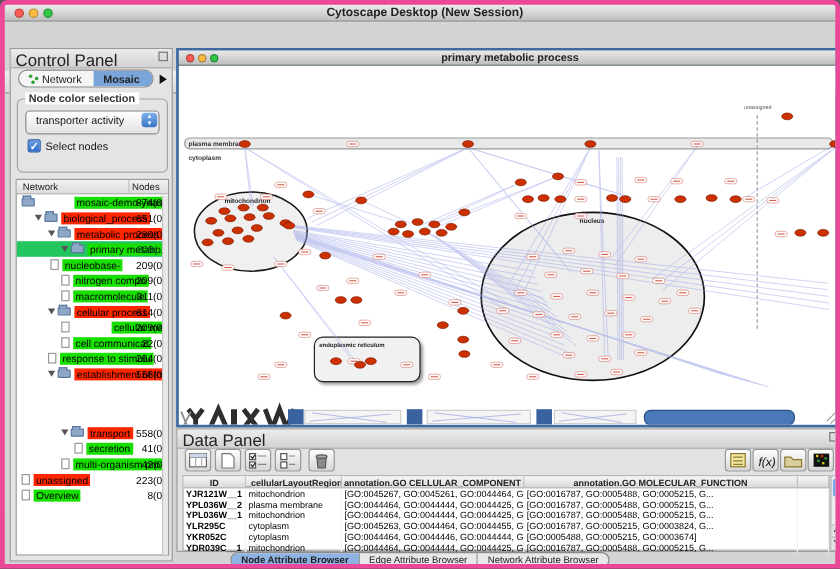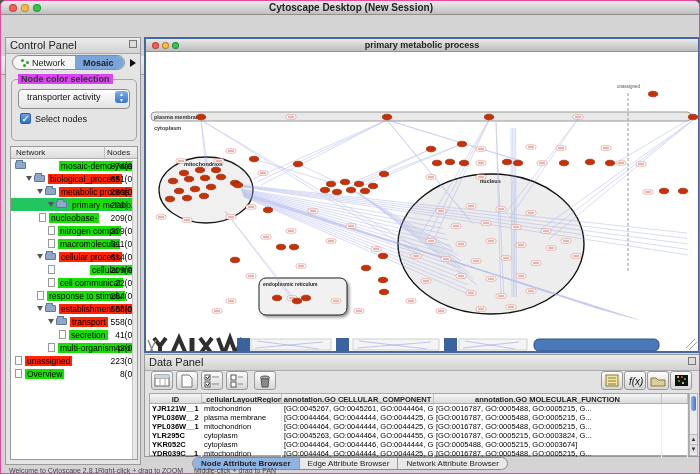--- a/index.html
+++ b/index.html
@@ -1,41 +1,41 @@
 <!DOCTYPE html>
 <html><head>
 <meta charset="utf-8">
 <style>
   html,body{margin:0;padding:0;background:#555;}
   *{box-sizing:border-box;font-family:"Liberation Sans",sans-serif;}
-  #app{position:relative;width:700px;height:474px;background:#d4d4d4;border-radius:6px 6px 0 0;overflow:hidden;border:1px solid #ec4899;}
+  #app{position:relative;width:700px;height:474px;background:#d4d4d4;border-radius:6px 6px 0 0;overflow:hidden;border:4px solid #ec4899;}
   
   .titlebar{position:absolute;left:0;top:0;width:700px;height:14px;background:linear-gradient(#ececec,#bfbfbf);border-bottom:1px solid #8f8f8f;}
   .titlebar .title{position:absolute;left:0;right:0;top:1px;text-align:center;font-size:10px;font-weight:bold;color:#222;}
   .tl{position:absolute;top:3px;width:8px;height:8px;border-radius:50%;border:1px solid rgba(0,0,0,.25);}
   .tl.red{left:8px;background:#fd5d54;} .tl.yellow{left:20px;background:#fdbc40;} .tl.green{left:32px;background:#33c748;}
   
   .toolbar{position:absolute;left:0;top:15px;width:700px;height:19px;background:linear-gradient(#efefef,#d9d9d9);border-bottom:1px solid #9d9d9d;display:flex;align-items:center;padding:0 6px;gap:3px;margin-top:40px;}
   .tbtn{width:18px;height:16px;display:flex;align-items:center;justify-content:center;}
   .tsep{width:1px;height:15px;background:#b3b3b3;margin:0 4px;}
   .searchlbl{font-size:9px;color:#222;margin:0 3px 0 2px;}
   .searchbox{width:70px;height:13px;background:#fff;border:1px solid #8e8e8e;border-right:none;}
   .searchdrop{width:13px;height:13px;background:linear-gradient(#fdfdfd,#d2d2d2);border:1px solid #8e8e8e;font-size:7px;line-height:11px;text-align:center;color:#333;}
   
   .cpanel{position:absolute;left:4px;top:36px;width:136px;height:428px;background:#e4e4e4;border:1px solid #9a9a9a;}
-  .ptitle{position:relative;height:16px;background:linear-gradient(#ececec,#d2d2d2);border-bottom:1px solid #aaa;font-size:11px;color:#222;padding:1px 4px;}
+  .ptitle{position:relative;height:16px;background:linear-gradient(#ececec,#d2d2d2);border-bottom:1px solid #aaa;font-size:14px;color:#222;padding:1px 4px;}
   .float-ico{position:absolute;right:3px;top:2px;width:8px;height:8px;border:1px solid #777;background:#ddd;}
   .cp-tabs{position:absolute;left:6px;top:17px;height:15px;display:flex;border:1px solid #8a8a8a;border-radius:8px;overflow:hidden;background:#f5f5f5;}
   .cp-tab{font-size:9px;padding:1px 10px 0 8px;display:flex;align-items:center;gap:3px;color:#222;}
   .cp-tab.sel{background:#79a5da;font-weight:bold;}
   .tab-arrow{position:absolute;left:124px;top:21px;width:0;height:0;border-left:6px solid #111;border-top:4px solid transparent;border-bottom:4px solid transparent;}
   .netglyph{width:8px;height:8px;position:relative;}
   .netglyph i{position:absolute;width:3px;height:3px;border-radius:50%;background:#2fa12f;}
   .groupbox{position:absolute;left:5px;top:41px;width:126px;height:62px;border:1px solid #a5a5a5;border-radius:5px;}
-  .grouplbl{position:absolute;left:6px;top:-6px;background:#d946ef;font-size:9px;font-weight:bold;color:#333;padding:0 3px;}
+  .grouplbl{position:absolute;left:6px;top:-6px;background:#ffffff;font-size:9px;font-weight:bold;color:#333;padding:0 3px;}
   .combo{position:absolute;left:6px;top:9px;width:112px;height:20px;background:linear-gradient(#fff,#e3e3e3);border:1px solid #8e8e8e;border-radius:4px;font-size:9px;color:#111;padding:2px 0 0 8px;}
   .combo .stepper{position:absolute;right:1px;top:1px;width:13px;height:12px;background:linear-gradient(#7fb0ec,#3a74c8);border-radius:3px;color:#fff;font-size:5px;line-height:6px;text-align:center;}
   .checkrow{position:absolute;left:8px;top:33px;display:flex;align-items:center;gap:4px;}
   .checkbox{width:11px;height:11px;border-radius:2px;background:linear-gradient(#6ca0e6,#2f6ecd);border:1px solid #2a5ca8;color:#fff;font-size:9px;line-height:10px;text-align:center;font-weight:bold;}
   .checklbl{font-size:9px;color:#111;}
   .treebox{position:absolute;left:4px;top:108px;width:128px;height:314px;background:#fff;border:1px solid #9a9a9a;}
   .treehdr{display:flex;height:12px;background:linear-gradient(#f2f2f2,#dcdcdc);border-bottom:1px solid #b0b0b0;font-size:8px;color:#222;}
   .treehdr .h1{flex:1;padding:1px 0 0 5px;border-right:1px solid #c0c0c0;}
   .treehdr .h2{width:32px;padding:1px 2px 0 2px;}
   .tree-row{position:relative;height:13px;display:flex;align-items:center;font-size:8.5px;white-space:nowrap;overflow:hidden;}
@@ -296,21 +296,21 @@
             <span class="file"></span>
             <span class="tlabel green">response to stimulu</span>
             <span class="tcount">264(0)</span>
           </div>
           <div class="tree-row" style="padding-left: 26px;">
             <span class="tri"></span>
             <span class="fold"></span>
             <span class="tlabel red">establishment of lo</span>
             <span class="tcount">558(0)</span>
           </div>
-          <div class="tree-row" style="padding-left: 37px;">
+          <div class="tree-row" style="padding-left: 37px; margin-top: 36px;">
             <span class="tri"></span>
             <span class="fold"></span>
             <span class="tlabel red">transport</span>
             <span class="tcount">558(0)</span>
           </div>
           <div class="tree-row" style="padding-left: 48px;">
             <span class="file"></span>
             <span class="tlabel green">secretion</span>
             <span class="tcount">41(0)</span>
           </div>

